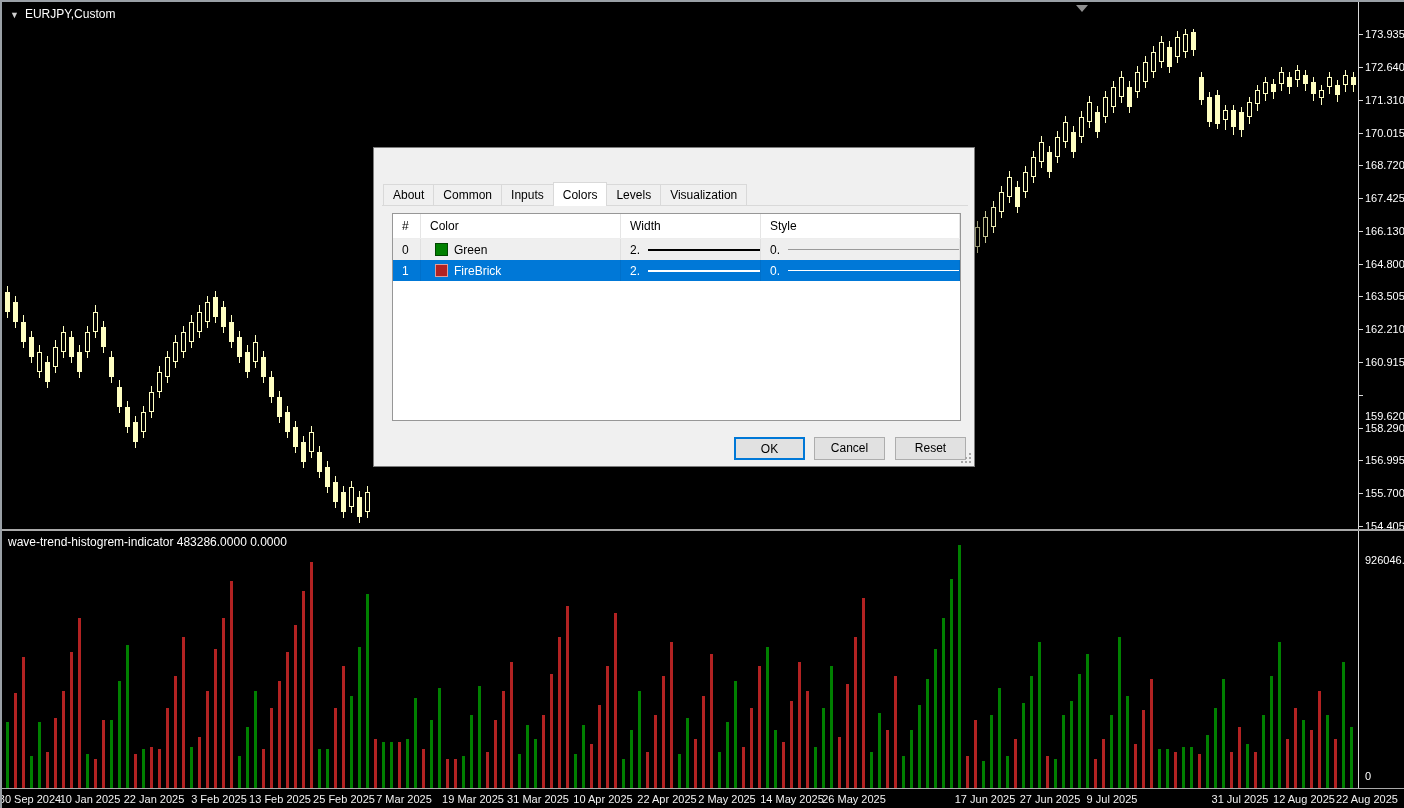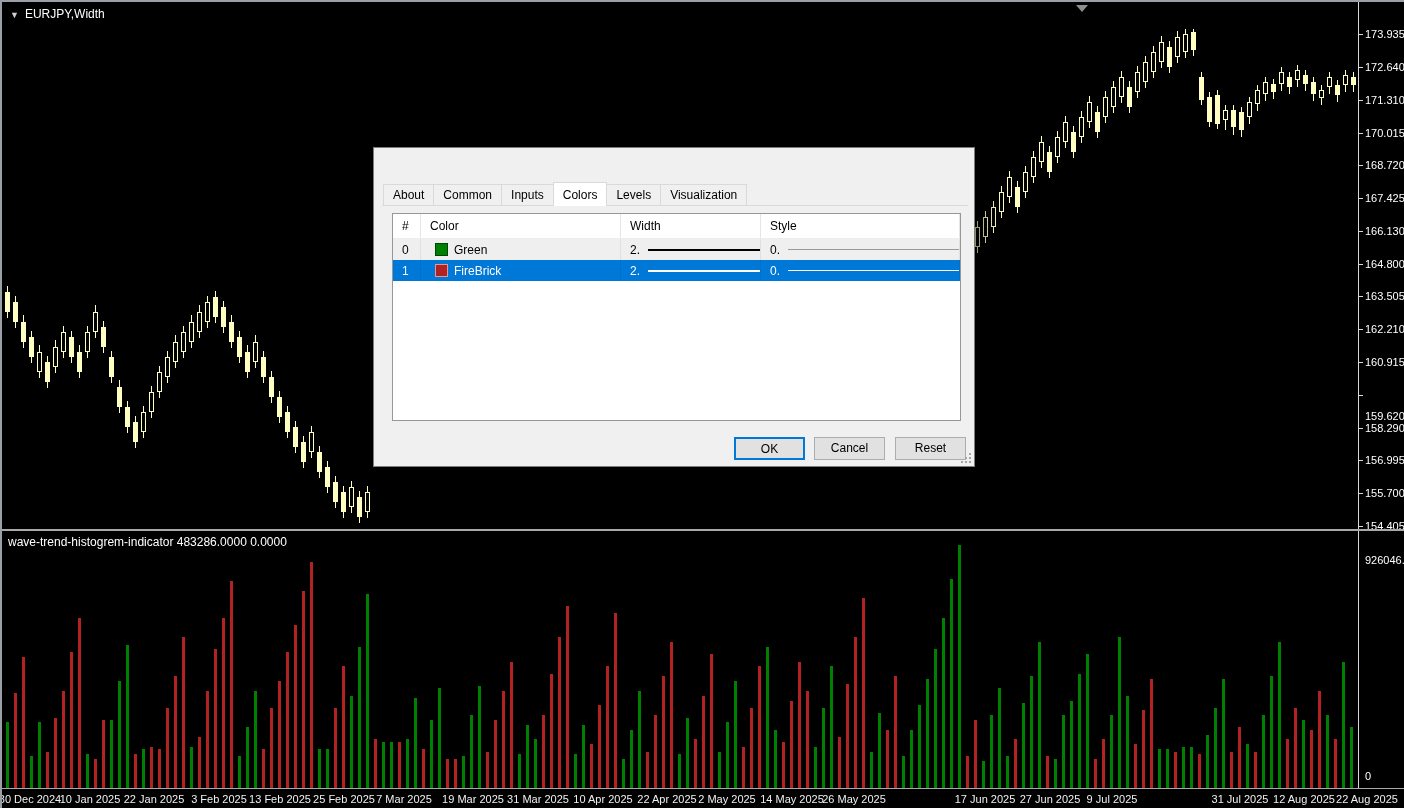--- a/index.html
+++ b/index.html
@@ -247,21 +247,21 @@
       <div class="candle-wick" style="left: 1327px; top: 69.9109px; height: 22.1672px; background: rgb(255, 255, 194);"></div>
       <div class="candle-body" style="left: 1325px; top: 74.9489px; height: 10.076px; background: rgb(0, 0, 0); border: 1px solid rgb(255, 255, 194);"></div>
       <div class="candle-wick" style="left: 1335px; top: 77.9717px; height: 22.1672px; background: rgb(255, 255, 194);"></div>
       <div class="candle-body" style="left: 1333px; top: 83.0097px; height: 10.076px; background: rgb(255, 255, 194);"></div>
       <div class="candle-wick" style="left: 1343px; top: 67.8958px; height: 22.1672px; background: rgb(255, 255, 194);"></div>
       <div class="candle-body" style="left: 1341px; top: 72.9338px; height: 10.076px; background: rgb(0, 0, 0); border: 1px solid rgb(255, 255, 194);"></div>
       <div class="candle-wick" style="left: 1351px; top: 69.9109px; height: 20.152px; background: rgb(255, 255, 194);"></div>
       <div class="candle-body" style="left: 1349px; top: 74.9489px; height: 8.0608px; background: rgb(255, 255, 194);"></div>
     </div>
 
-  <div id="symbol-label" class="abs"><span class="dd">▼</span><span>EURJPY,Width</span></div>
+  <div id="symbol-label" class="abs"><span class="dd">▼</span><span>EURJPY,Custom</span></div>
 
   <div id="chart-marker" class="abs"></div>
 
   <div id="ind-pane" class="abs">
     <div id="ind-label" class="abs">wave-trend-histogrem-indicator 483286.0000 0.0000</div>
   <div class="hist-bar" style="left: 4px; top: 190px; height: 66px; background: rgb(0, 128, 0);"></div>
       <div class="hist-bar" style="left: 12px; top: 161px; height: 95px; background: rgb(178, 34, 34);"></div>
       <div class="hist-bar" style="left: 20px; top: 125px; height: 131px; background: rgb(178, 34, 34);"></div>
       <div class="hist-bar" style="left: 28px; top: 224px; height: 32px; background: rgb(0, 128, 0);"></div>
       <div class="hist-bar" style="left: 36px; top: 190px; height: 66px; background: rgb(0, 128, 0);"></div>
@@ -465,21 +465,21 @@
       <div class="axis-tick" style="top: 491px;"></div>
       <div class="price-label" style="top: 491px;">155.700</div>
       <div class="axis-tick" style="top: 524px;"></div>
       <div class="price-label" style="top: 524px;">154.405</div>
     </div>
 
   <div id="divider1" class="abs"></div>
   <div id="divider2" class="abs"></div>
 
   <div id="time-axis" class="abs">
-      <div class="time-label" style="left: 28px;">30 Dec 2024</div>
+      <div class="time-label" style="left: 28px;">30 Sep 2024</div>
       <div class="time-label" style="left: 88px;">10 Jan 2025</div>
       <div class="time-label" style="left: 152px;">22 Jan 2025</div>
       <div class="time-label" style="left: 217px;">3 Feb 2025</div>
       <div class="time-label" style="left: 278px;">13 Feb 2025</div>
       <div class="time-label" style="left: 342px;">25 Feb 2025</div>
       <div class="time-label" style="left: 402px;">7 Mar 2025</div>
       <div class="time-label" style="left: 471px;">19 Mar 2025</div>
       <div class="time-label" style="left: 536px;">31 Mar 2025</div>
       <div class="time-label" style="left: 601px;">10 Apr 2025</div>
       <div class="time-label" style="left: 665px;">22 Apr 2025</div>

